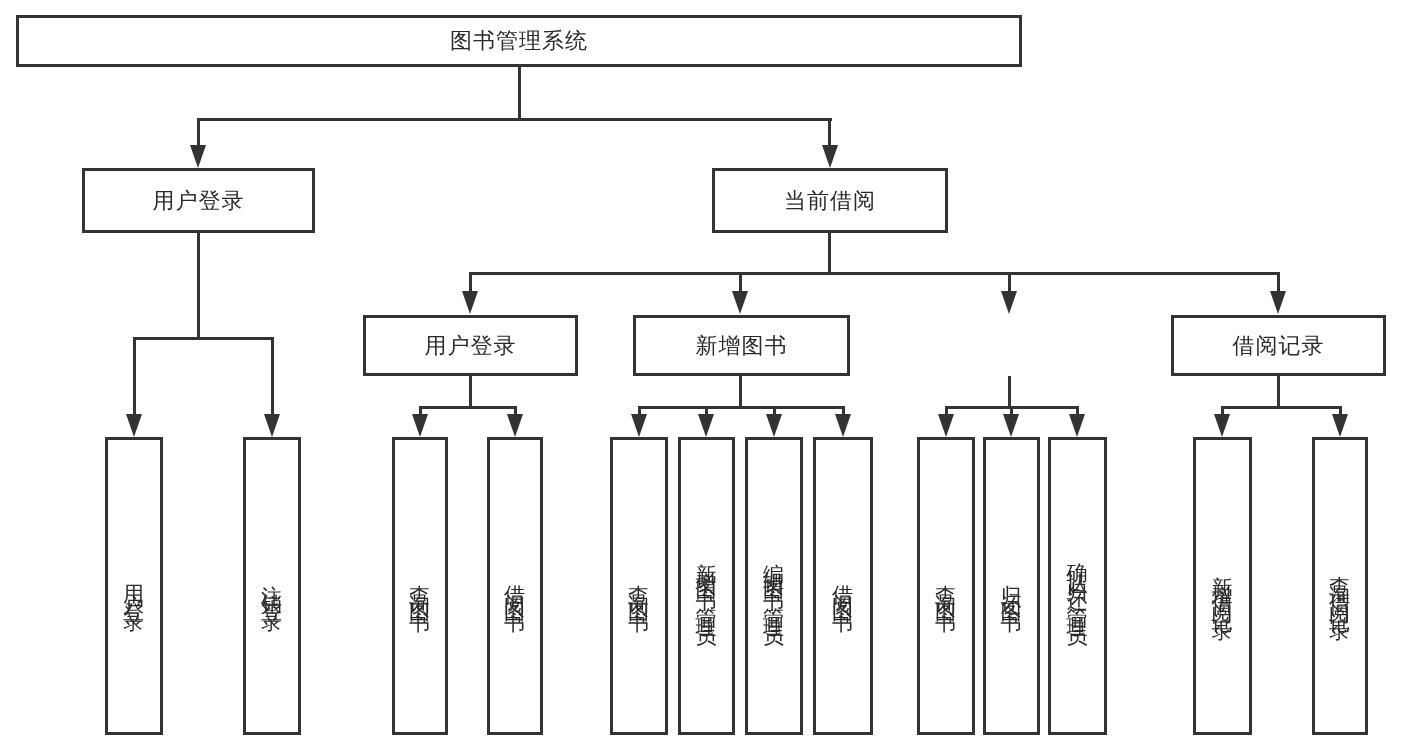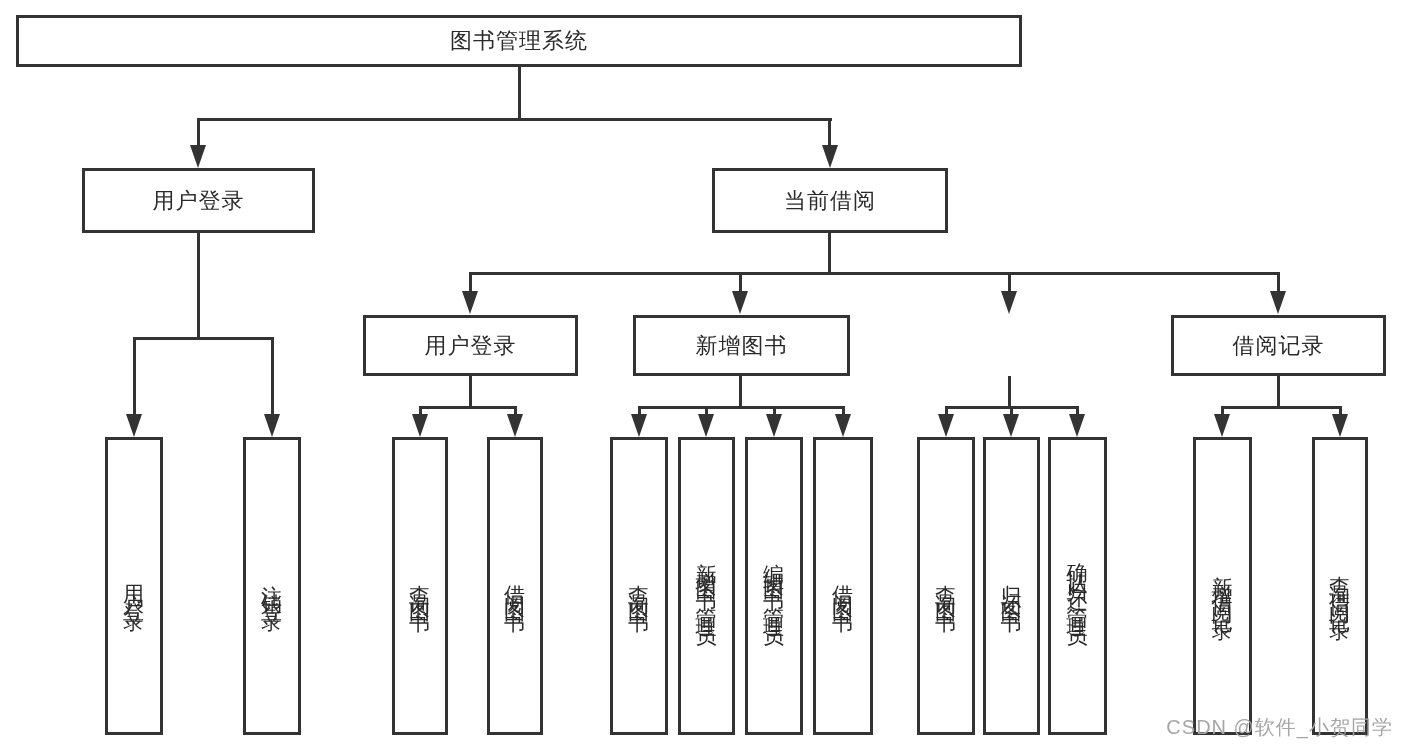--- a/index.html
+++ b/index.html
@@ -141,15 +141,14 @@
   <div class="box v" style="left:745px; top:437px; width:58px; height:298px">编辑图书（管理员）</div>
   <div class="box v" style="left:813px; top:437px; width:60px; height:298px">借阅图书</div>
 
   <div class="box v" style="left:917px; top:437px; width:58px; height:298px">查询图书</div>
   <div class="box v" style="left:983px; top:437px; width:57px; height:298px">归还图书</div>
   <div class="box v" style="left:1048px; top:437px; width:59px; height:298px">确认归还（管理员）</div>
 
   <div class="box v" style="left:1193px; top:437px; width:59px; height:298px">新增借阅记录</div>
   <div class="box v" style="left:1312px; top:437px; width:56px; height:298px">查询借阅记录</div>
 
-  <div class="watermark">CSDN @软件_小贺同学</div>
 
 </div>
 
 </body></html>

